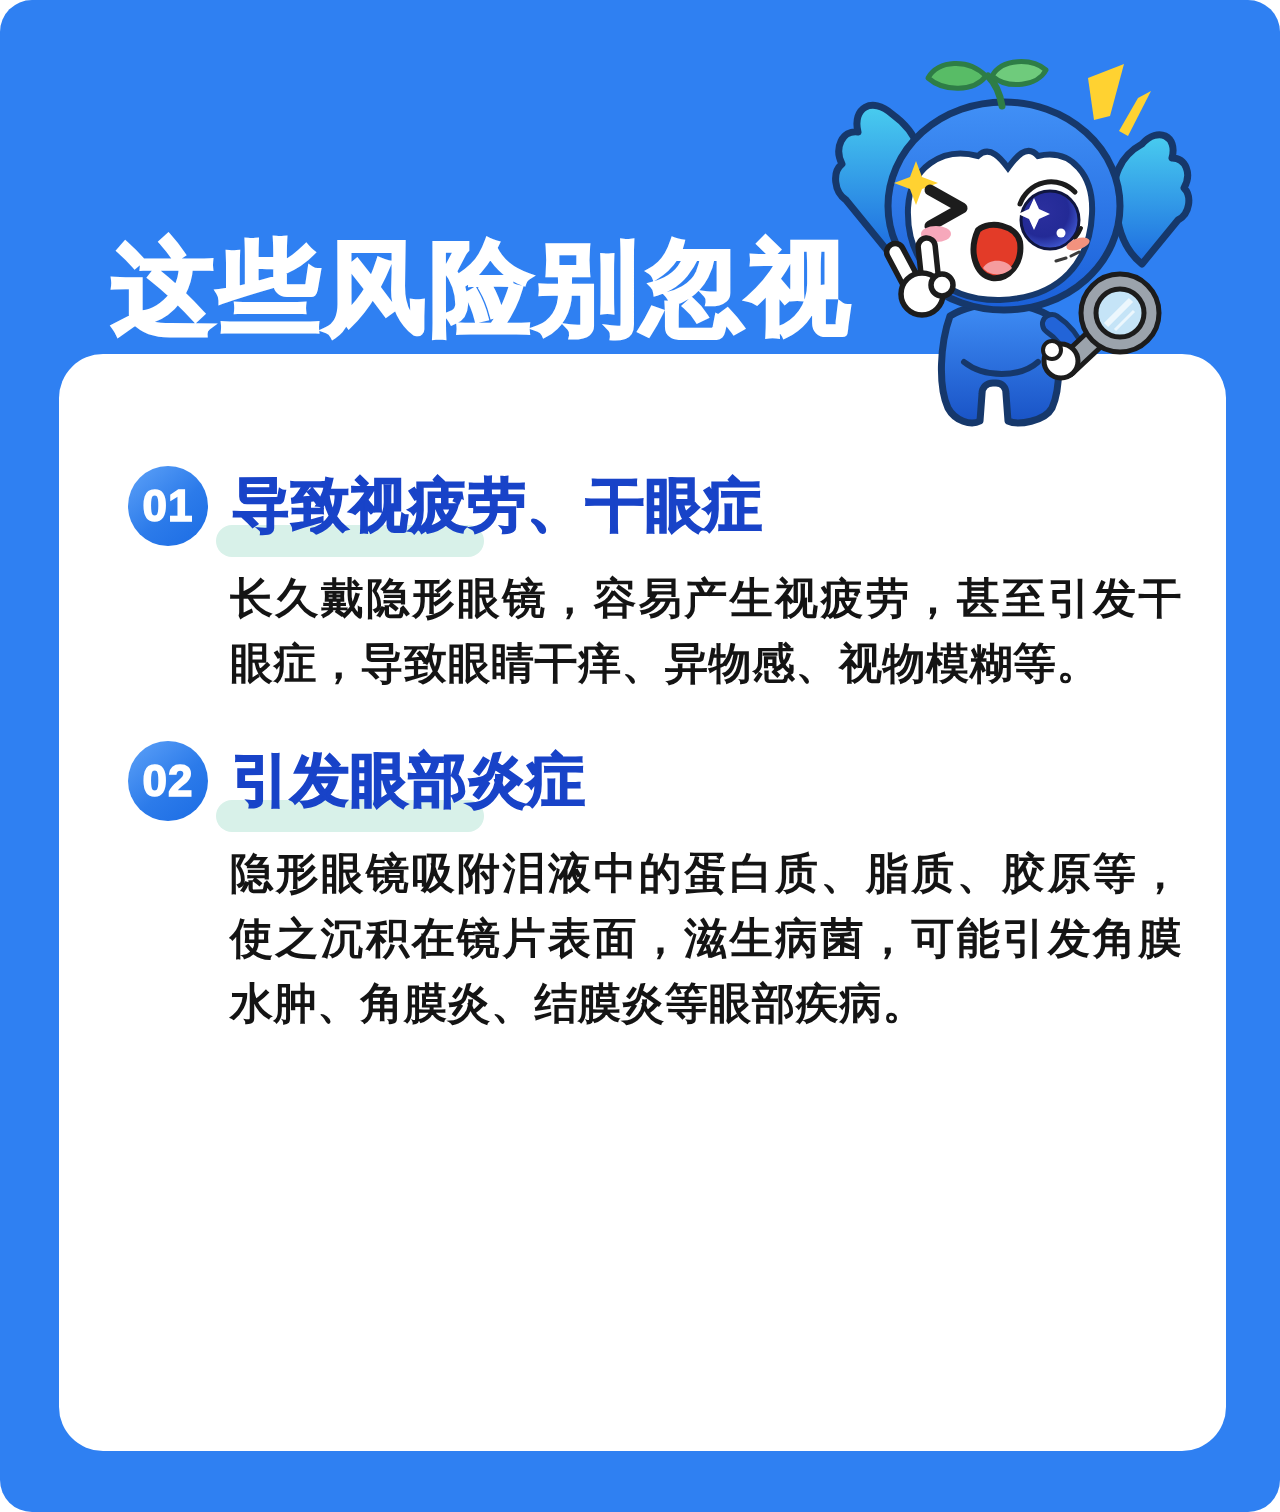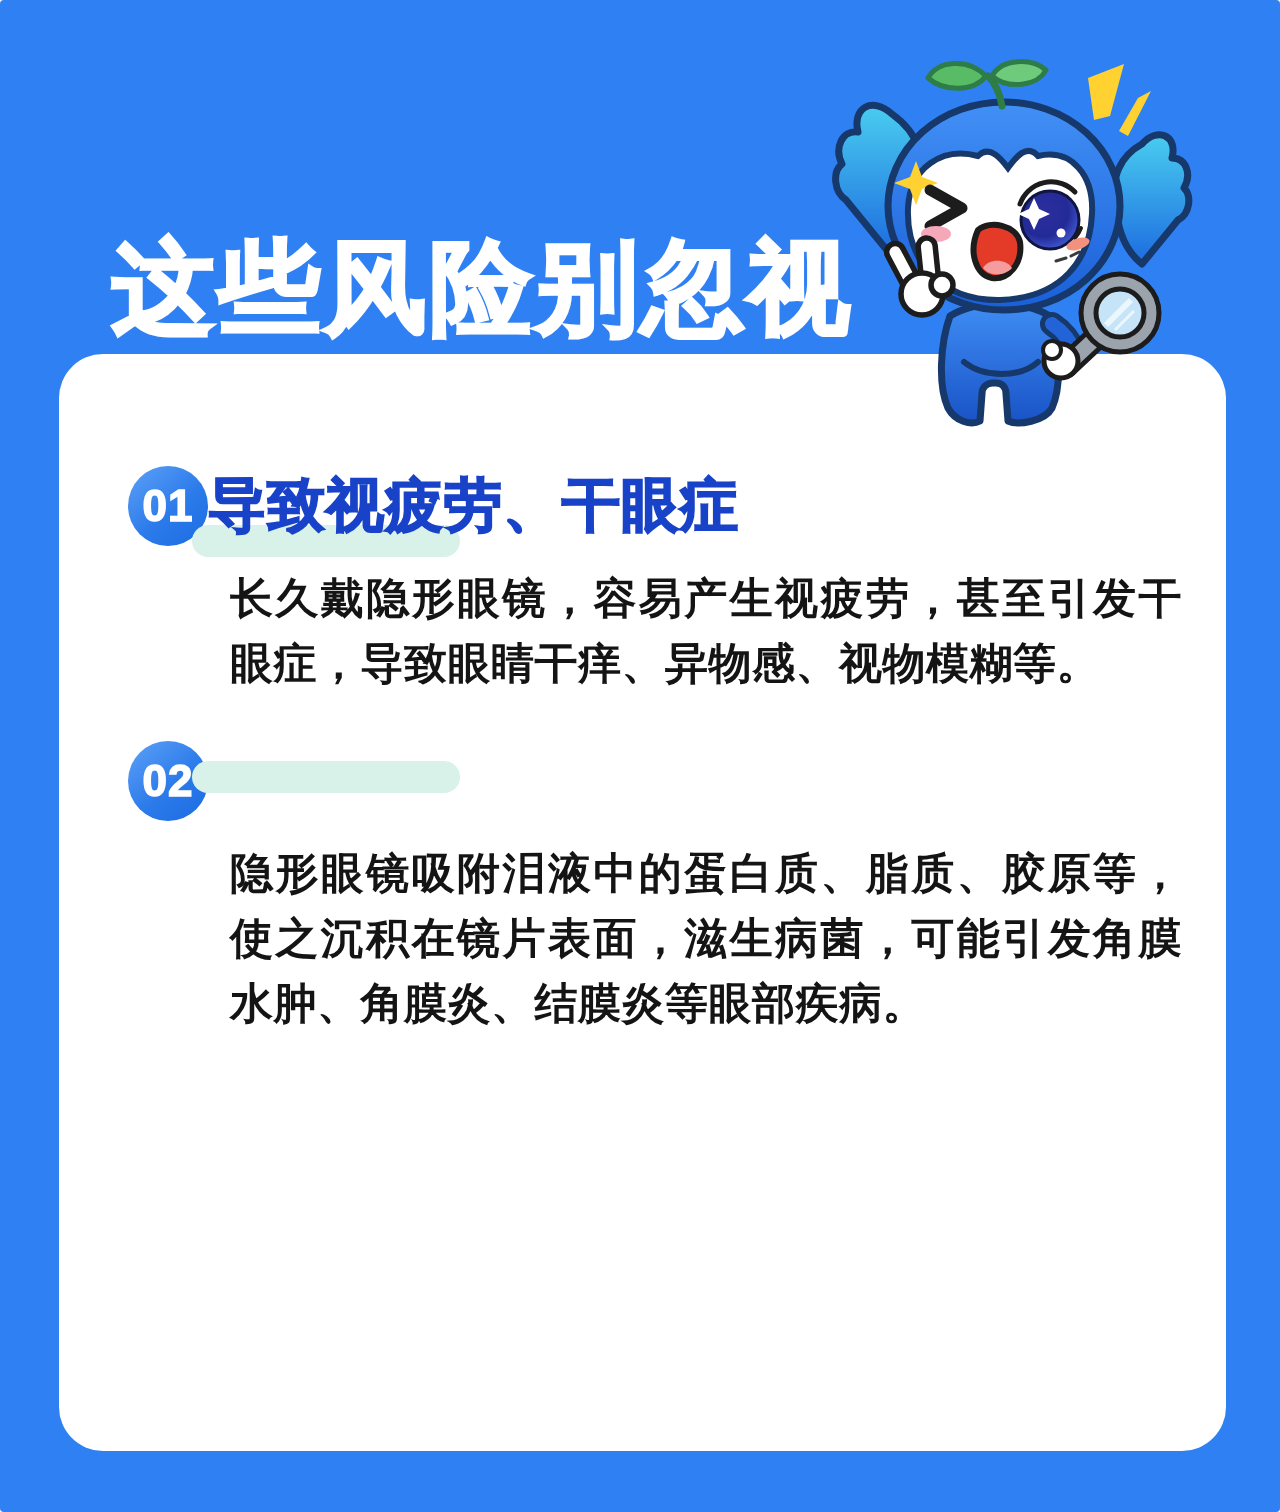--- a/index.html
+++ b/index.html
@@ -1,29 +1,29 @@
 <!DOCTYPE html>
 <html><head>
 <meta charset="utf-8">
 <style>
   html,body{margin:0;padding:0;background:#ffffff;}
   .stage{position:relative;width:1280px;height:1512px;font-family:"Liberation Sans",sans-serif;}
-  .poster{position:absolute;inset:0;background:#2F80F2;border-radius:4px;overflow:hidden;}
+  .poster{position:absolute;inset:0;background:#2F80F2;border-radius:32px;overflow:hidden;}
   .title{
     position:absolute;left:112px;top:150px;height:140px;line-height:140px;
     font-size:102px;font-weight:900;color:#FFFFFF;letter-spacing:4px;
     -webkit-text-stroke:3.5px #FFFFFF;white-space:nowrap;
   }
   .card{
     position:absolute;left:59px;top:354px;width:1167px;height:1097px;
     background:#FFFFFF;border-radius:44px;box-sizing:border-box;
     padding:112px 58px 0 69px;
   }
   .risk-section{margin-bottom:44px;}
-  .section-head{display:flex;align-items:center;margin-bottom:20px;}
+  .section-head{display:flex;align-items:center;gap:24px;margin-bottom:20px;}
   .badge{
     flex:0 0 auto;width:80px;height:80px;border-radius:50%;
     background:linear-gradient(140deg,#5EA2F8 0%,#2C7BEA 55%,#1B6CE4 100%);
     color:#FFFFFF;font-size:44px;font-weight:800;letter-spacing:1px;
     display:flex;align-items:center;justify-content:center;
     -webkit-text-stroke:1.5px #FFFFFF;
   }
   .heading{position:relative;margin:0;font-size:58px;font-weight:800;color:#1843C8;
     -webkit-text-stroke:1.8px #1843C8;letter-spacing:1px;white-space:nowrap;font-family:Liberation Serif, serif;}
   .heading .hl{position:absolute;left:-16px;bottom:-12px;width:268px;height:32px;
@@ -58,20 +58,21 @@
         <p class="section-body">长久戴隐形眼镜，容易产生视疲劳，甚至引发干眼症，导致眼睛干痒、异物感、视物模糊等。</p>
       </section>
 
       <section class="risk-section">
         <div class="section-head">
           <div class="badge">
             <span>02</span>
           </div>
           <h2 class="heading">
             <span class="hl"></span>
+            <span class="txt">引发眼部炎症</span>
           </h2>
         </div>
         <p class="section-body">隐形眼镜吸附泪液中的蛋白质、脂质、胶原等，使之沉积在镜片表面，滋生病菌，可能引发角膜水肿、角膜炎、结膜炎等眼部疾病。</p>
       </section>
 
 
     </div>
 
     <div class="mascot">
       <svg viewBox="0 0 372 374" width="372" height="374">

